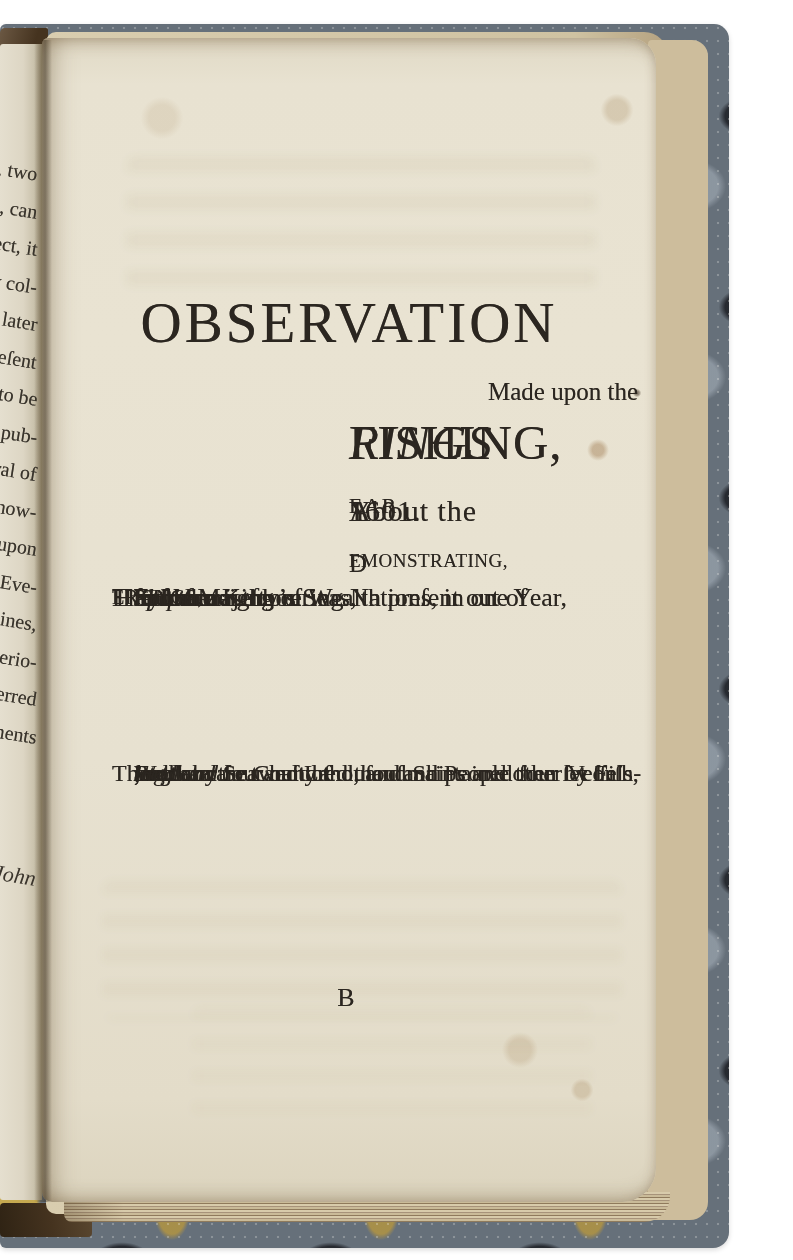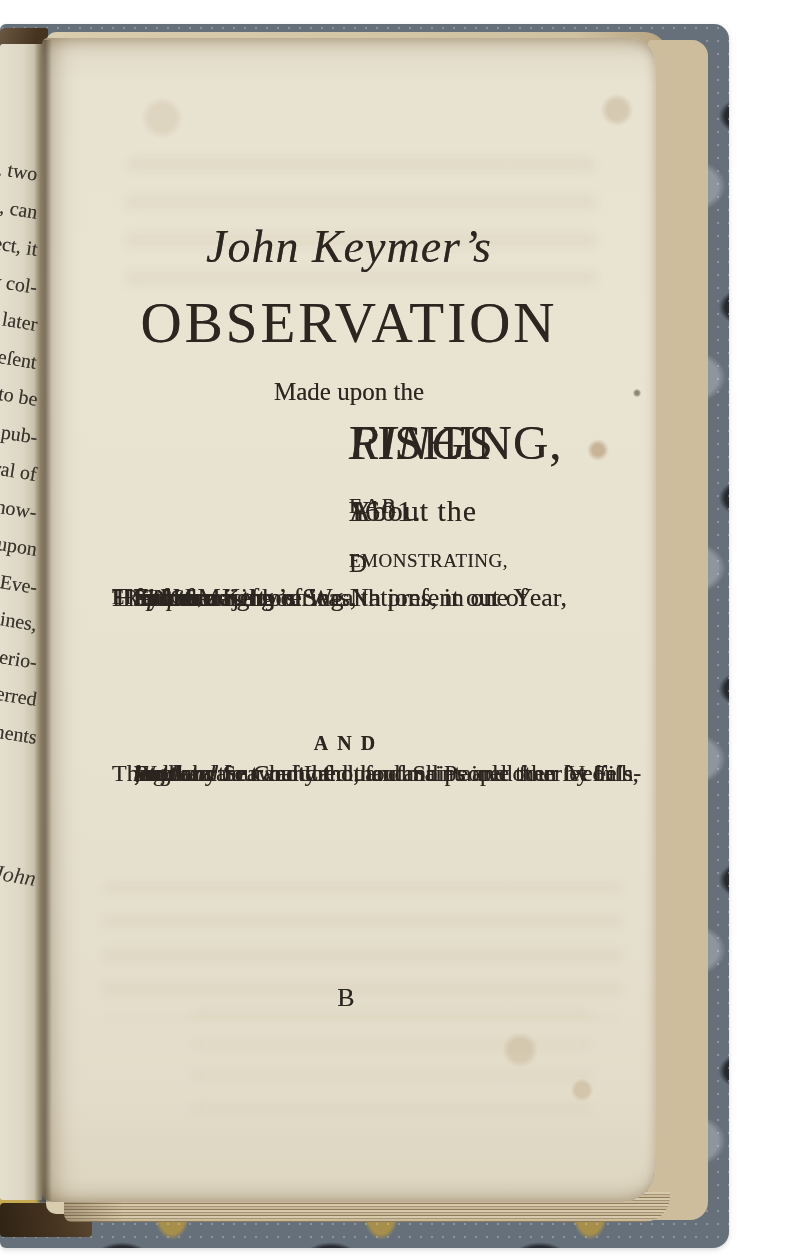--- a/index.html
+++ b/index.html
@@ -83,21 +83,21 @@
   .g2{left:60px;top:842px;width:520px;height:140px;
       background:repeating-linear-gradient(180deg, rgba(150,128,85,.07) 0 14px, transparent 14px 34px);}
   .g3{left:150px;top:968px;width:400px;height:120px;
       background:repeating-linear-gradient(180deg, rgba(150,128,85,.05) 0 12px, transparent 12px 32px);}
 
   
   .tcol{left:18px;width:578px;text-align:center;white-space:nowrap;}
   .t-ink{text-shadow:0 0 .6px rgba(43,38,32,.6);}
   .author{top:182px;font-style:italic;font-size:46px;letter-spacing:1px;}
   .obs{top:252px;font-size:57px;letter-spacing:3px;}
-  .made{top:340px;font-size:25px;}
+  .made{top:340px;font-size:25px;text-align:right;}
   .dutch{top:376px;font-size:49px;letter-spacing:1px;}
   .about{top:456px;font-size:30px;letter-spacing:1px;}
   .demo{top:512px;font-size:25px;letter-spacing:6px;}
   .andw{top:694px;font-size:20px;font-weight:bold;letter-spacing:9px;}
   .sig{top:945px;left:288px;width:32px;text-align:center;font-size:26px;}
 
   .para{left:70px;width:536px;line-height:31px;font-size:26px;}
   .p1{top:544px;}
   .p2{top:722px;font-size:24px;line-height:27px;width:540px;}
   .para .line{position:relative;padding-left:22px;text-align:justify;text-align-last:justify;}
@@ -140,21 +140,20 @@
         <div class="frag" style="top: 606.5px;">Perio-</div>
         <div class="frag" style="top: 644px;">eferred</div>
         <div class="frag" style="top: 681.5px;">ments</div>
       </div>
 
     <div class="page-main">
       <div class="ghost g1"></div>
       <div class="ghost g2"></div>
       <div class="ghost g3"></div>
 
-      <div class="tcol t-ink author">John Keymer’s</div>
 
       <div class="tcol t-ink obs">OBSERVATION</div>
 
       <div class="tcol t-ink made">Made upon the</div>
 
       <div class="tcol t-ink dutch">
           <span class="seg-i">RINGS</span>
           <span> FISHING,</span>
         </div>
 
@@ -190,21 +189,20 @@
             <span>four the King of </span>
             <span class="seg-i">Spain</span>
             <span> hath from the </span>
             <span class="seg-i">Ships</span>
           </div>
           <div class="line last">
             <span>in four.</span>
           </div>
         </div>
 
-      <div class="tcol t-ink andw">AND</div>
 
       <div class="para p2 t-ink">
           <div class="line first">
             <span>That there are twenty thouſand Ships and other Veſſels,</span>
           </div>
           <div class="line">
             <span>and later four hundred thouſand People then ſet on</span>
           </div>
           <div class="line">
             <span>Work by Sea and Land, and maintained four by Fiſh-</span>

